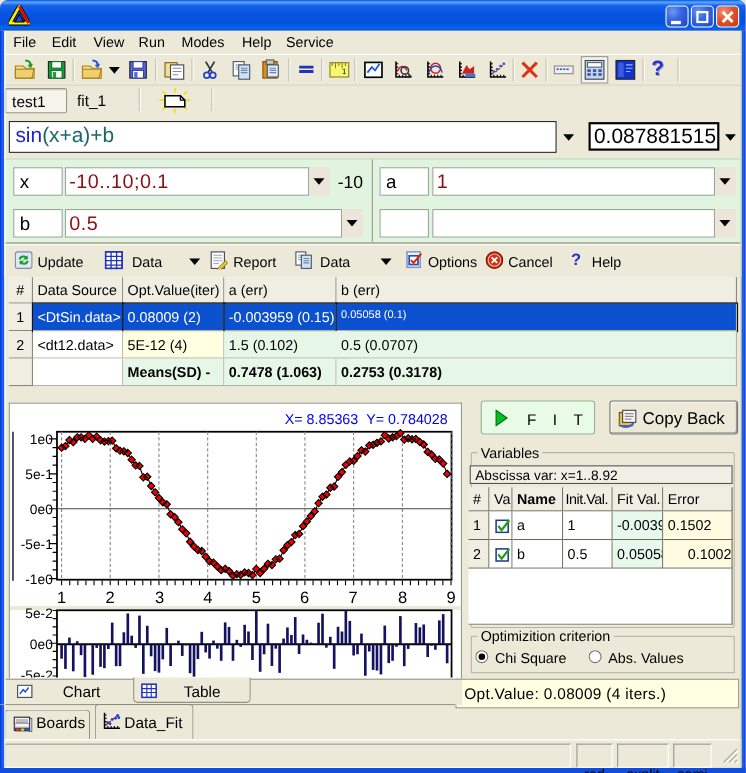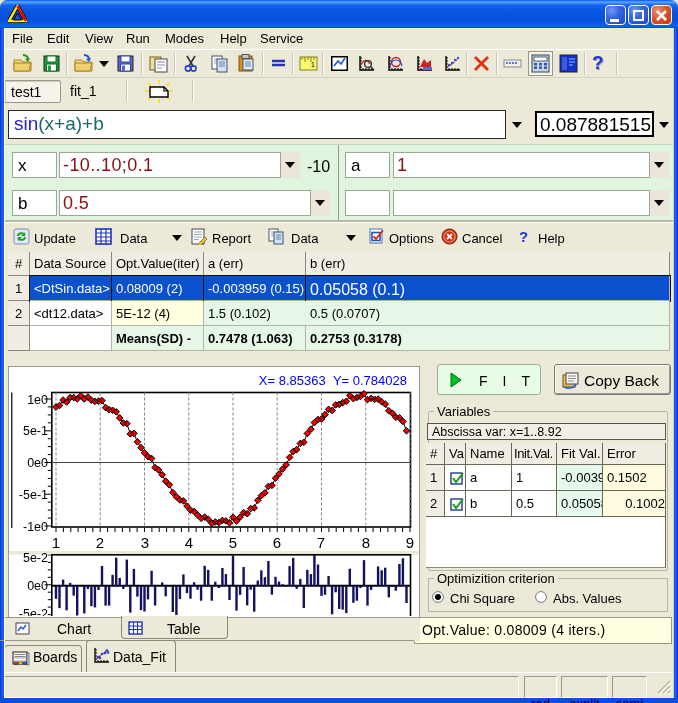--- a/index.html
+++ b/index.html
@@ -282,21 +282,21 @@
 <div class="cell" style="left:30px;top:252px;width:82px;height:24px;background:#f0eee3;color:#000;font-size:13px;border-right:1px solid #8a887a;border-bottom:1px solid #8a887a;padding:5px 0 0 4px;">Data Source</div>
 <div class="cell" style="left:112px;top:252px;width:92px;height:24px;background:#f0eee3;color:#000;font-size:13px;border-right:1px solid #8a887a;border-bottom:1px solid #8a887a;padding:5px 0 0 4px;">Opt.Value(iter)</div>
 <div class="cell" style="left:204px;top:252px;width:102px;height:24px;background:#f0eee3;color:#000;font-size:13px;border-right:1px solid #8a887a;border-bottom:1px solid #8a887a;padding:5px 0 0 4px;">a (err)</div>
 <div class="cell" style="left:306px;top:252px;width:364px;height:24px;background:#f0eee3;color:#000;font-size:13px;border-right:1px solid #8a887a;border-bottom:1px solid #8a887a;padding:5px 0 0 4px;">b (err)</div>
 <div class="cell" style="left:8px;top:276px;width:22px;height:25px;background:#f0eee3;color:#000;font-size:13px;border-right:1px solid #8a887a;border-bottom:1px solid #8a887a;padding:6px 0 0 0px;text-align:center;">1</div>
 <div class="cell" style="left:8px;top:301px;width:22px;height:25px;background:#f0eee3;color:#000;font-size:13px;border-right:1px solid #8a887a;border-bottom:1px solid #8a887a;padding:6px 0 0 0px;text-align:center;">2</div>
 <div class="cell" style="left:8px;top:326px;width:22px;height:25px;background:#f0eee3;color:#000;font-size:13px;border-right:1px solid #8a887a;border-bottom:1px solid #8a887a;padding:6px 0 0 0px;text-align:center;"></div>
 <div class="cell" style="left:30px;top:276px;width:82px;height:25px;background:#0b51cf;outline:1px solid #101010;outline-offset:0px;color:#fff;font-size:13px;border-right:1px solid #b6b3a4;border-bottom:1px solid #b6b3a4;padding:6px 0 0 4px;">&lt;DtSin.data&gt;</div>
 <div class="cell" style="left:112px;top:276px;width:92px;height:25px;background:#0b51cf;outline:1px solid #101010;outline-offset:0px;color:#fff;font-size:13px;border-right:1px solid #b6b3a4;border-bottom:1px solid #b6b3a4;padding:6px 0 0 4px;">0.08009 (2)</div>
 <div class="cell" style="left:204px;top:276px;width:102px;height:25px;background:#0b51cf;outline:1px solid #101010;outline-offset:0px;color:#fff;font-size:13px;border-right:1px solid #b6b3a4;border-bottom:1px solid #b6b3a4;padding:6px 0 0 4px;">-0.003959 (0.15)</div>
-<div class="cell" style="left:306px;top:276px;width:364px;height:25px;background:#0b51cf;outline:1px solid #101010;outline-offset:0px;color:#fff;font-size:16px;border-right:1px solid #b6b3a4;border-bottom:1px solid #b6b3a4;padding:6px 0 0 4px;">0.05058 (0.1)</div>
+<div class="cell" style="left:306px;top:276px;width:364px;height:25px;background:#0b51cf;outline:1px solid #101010;outline-offset:0px;color:#fff;font-size:10px;border-right:1px solid #b6b3a4;border-bottom:1px solid #b6b3a4;padding:6px 0 0 4px;">0.05058 (0.1)</div>
 <div class="cell" style="left:30px;top:301px;width:82px;height:25px;background:#ffffff;color:#000;font-size:13px;border-right:1px solid #b6b3a4;border-bottom:1px solid #b6b3a4;padding:6px 0 0 4px;">&lt;dt12.data&gt;</div>
 <div class="cell" style="left:112px;top:301px;width:92px;height:25px;background:#ffffe1;color:#000;font-size:13px;border-right:1px solid #b6b3a4;border-bottom:1px solid #b6b3a4;padding:6px 0 0 4px;">5E-12 (4)</div>
 <div class="cell" style="left:204px;top:301px;width:112px;height:25px;background:#e7f7e7;color:#000;font-size:13px;border-right:1px solid #b6b3a4;border-bottom:1px solid #b6b3a4;padding:6px 0 0 4px;">1.5 (0.102)</div>
 <div class="cell" style="left:306px;top:301px;width:364px;height:25px;background:#e7f7e7;color:#000;font-size:13px;border-right:1px solid #b6b3a4;border-bottom:1px solid #b6b3a4;padding:6px 0 0 4px;">0.5 (0.0707)</div>
 <div class="cell" style="left:30px;top:326px;width:82px;height:25px;background:#ffffff;color:#000;font-size:13px;border-right:1px solid #b6b3a4;border-bottom:1px solid #b6b3a4;padding:6px 0 0 4px;"></div>
 <div class="cell" style="left:112px;top:326px;width:92px;height:25px;background:#e7f7e7;color:#000;font-size:13px;border-right:1px solid #b6b3a4;border-bottom:1px solid #b6b3a4;padding:6px 0 0 4px;font-weight:bold;">Means(SD) -</div>
 <div class="cell" style="left:204px;top:326px;width:102px;height:25px;background:#e7f7e7;color:#000;font-size:13px;border-right:1px solid #b6b3a4;border-bottom:1px solid #b6b3a4;padding:6px 0 0 4px;font-weight:bold;">0.7478 (1.063)</div>
 <div class="cell" style="left:306px;top:326px;width:364px;height:25px;background:#e7f7e7;color:#000;font-size:13px;border-right:1px solid #b6b3a4;border-bottom:1px solid #b6b3a4;padding:6px 0 0 4px;font-weight:bold;">0.2753 (0.3178)</div>
 <div class="ab" style="left:8px;top:366px;width:412px;height:251px;background:#fff;border:1px solid #9a9889;border-bottom:none">
     <svg width="410" height="249" style="position:absolute;left:0;top:0" font-family="Liberation Sans, sans-serif">
@@ -535,21 +535,21 @@
       <path d="M7 5h8M7 7.5h8M7 10h6" stroke="#88a"></path>
       <path d="M3 16c5 2.5 11 .5 12-3" fill="none" stroke="#3366dd" stroke-width="1.8"></path>
     </svg>
     <span class="ab" style="left:29px;top:7px;font-size:15.5px">Copy Back</span>
   </div>
 <div class="ab" style="left:428px;top:411px;width:240px;height:160px;border:1px solid #b8b5a4;border-radius:2px"></div>
 <span class="ab" style="left:434px;top:404px;font-size:13px;background:#ece9d8;padding:0 3px">Variables</span>
 <div class="ab" style="left:427px;top:423px;width:239px;height:17px;background:#f2f0e6;border:1px solid #555;font-size:12.5px;padding:1px 0 0 4px">Abscissa var: x=1..8.92</div>
 <div class="cell" style="left:426px;top:443px;width:19px;height:22px;background:#f0eee3;color:#000;font-size:13px;border-right:1px solid #6a6858;border-bottom:1px solid #6a6858;padding:4px 0 0 4px;">#</div>
 <div class="cell" style="left:445px;top:443px;width:21px;height:22px;background:#f0eee3;color:#000;font-size:13px;border-right:1px solid #6a6858;border-bottom:1px solid #6a6858;padding:4px 0 0 4px;">Va</div>
-<div class="cell" style="left:466px;top:443px;width:46px;height:22px;background:#f0eee3;color:#000;font-size:13px;border-right:1px solid #6a6858;border-bottom:1px solid #6a6858;padding:4px 0 0 4px;">Name</div>
+<div class="cell" style="left:466px;top:443px;width:46px;height:22px;background:#f0eee3;color:#000;font-size:13px;border-right:1px solid #6a6858;border-bottom:1px solid #6a6858;padding:4px 0 0 4px;font-weight:bold;">Name</div>
 <div class="cell" style="left:512px;top:443px;width:45px;height:22px;background:#f0eee3;color:#000;font-size:13px;border-right:1px solid #6a6858;border-bottom:1px solid #6a6858;padding:4px 0 0 2px;letter-spacing:-0.4px;">Init.Val.</div>
 <div class="cell" style="left:557px;top:443px;width:46px;height:22px;background:#f0eee3;color:#000;font-size:13px;border-right:1px solid #6a6858;border-bottom:1px solid #6a6858;padding:4px 0 0 4px;">Fit Val.</div>
 <div class="cell" style="left:603px;top:443px;width:63px;height:22px;background:#f0eee3;color:#000;font-size:13px;border-right:1px solid #6a6858;border-bottom:1px solid #6a6858;padding:4px 0 0 4px;">Error</div>
 <div class="cell" style="left:426px;top:465px;width:19px;height:26px;background:#f0eee3;color:#000;font-size:13px;border-right:1px solid #6a6858;border-bottom:1px solid #6a6858;padding:6px 0 0 4px;">1</div>
 <div class="cell" style="left:445px;top:465px;width:21px;height:26px;background:#fff;color:#000;font-size:13px;border-right:1px solid #6a6858;border-bottom:1px solid #6a6858;padding:6px 0 0 4px;"></div>
 <div class="cell" style="left:466px;top:465px;width:46px;height:26px;background:#fff;color:#000;font-size:13px;border-right:1px solid #6a6858;border-bottom:1px solid #6a6858;padding:6px 0 0 4px;">a</div>
 <div class="cell" style="left:512px;top:465px;width:45px;height:26px;background:#fff;color:#000;font-size:13px;border-right:1px solid #6a6858;border-bottom:1px solid #6a6858;padding:6px 0 0 4px;">1</div>
 <div class="cell" style="left:557px;top:465px;width:46px;height:26px;background:#e7f9ec;color:#000;font-size:13px;border-right:1px solid #6a6858;border-bottom:1px solid #6a6858;padding:6px 0 0 4px;">-0.0039</div>
 <div class="cell" style="left:603px;top:465px;width:63px;height:26px;background:#fffbe1;color:#000;font-size:13px;border-right:1px solid #6a6858;border-bottom:1px solid #6a6858;padding:6px 0 0 4px;">0.1502</div>
 <svg class="ab" style="left:450px;top:471px" width="15" height="14">

